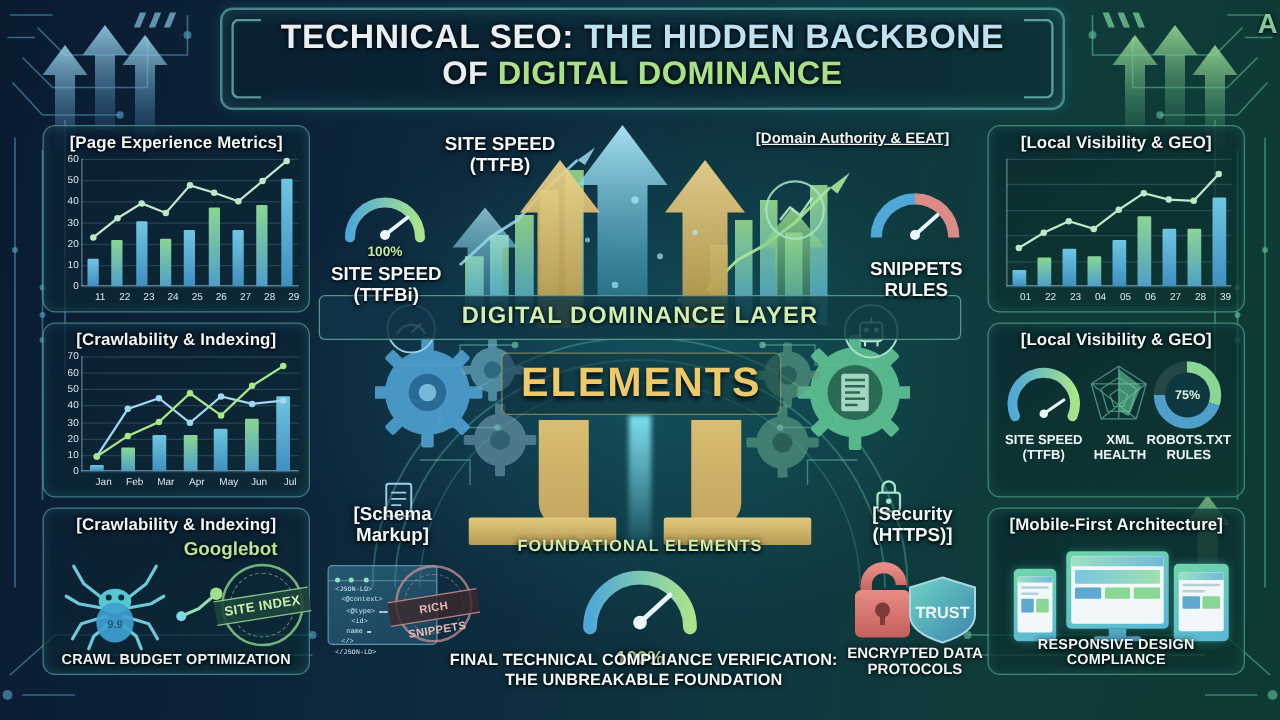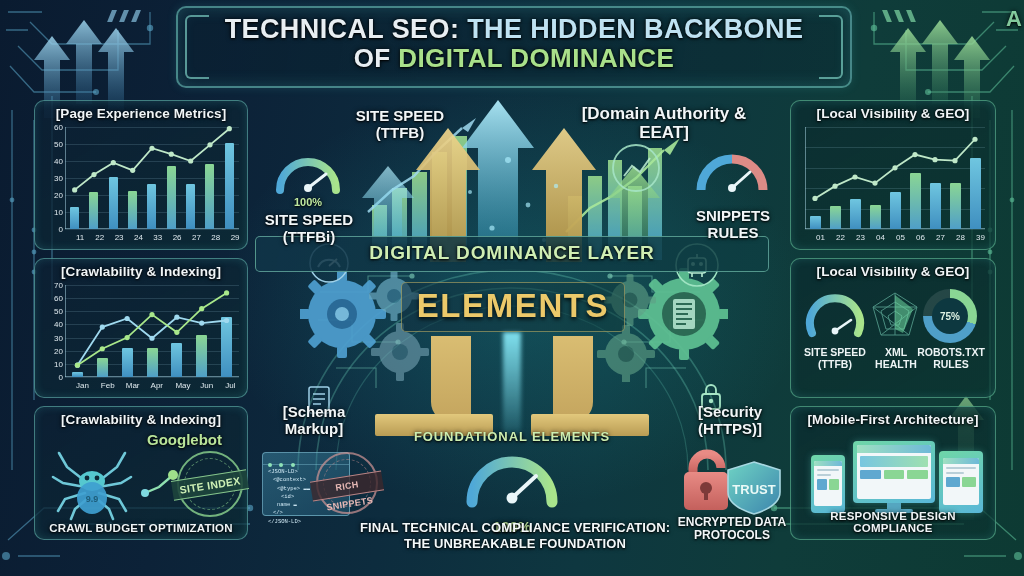--- a/index.html
+++ b/index.html
@@ -47,21 +47,21 @@
   
   .chart{position:absolute;left:30px;right:8px;top:26px;bottom:20px;}
   .chart .yl{position:absolute;left:-28px;width:26px;text-align:right;color:#dfe9ee;
     font-size:8px;transform:translateY(-50%);}
   .chart .gl{position:absolute;left:0;right:0;height:1px;background:rgba(165,215,230,.17);}
   .chart .ax{position:absolute;background:rgba(175,220,235,.5);}
   .bars{position:absolute;left:0;right:0;bottom:0;top:0;display:flex;align-items:flex-end;
     justify-content:space-around;}
   .bcol{position:relative;height:100%;display:flex;align-items:flex-end;justify-content:center;flex:1;}
   .bar{width:9px;border-radius:1px 1px 0 0;}
-  .xl{position:absolute;left:11px;right:0;bottom:-13px;text-align:left;color:#dfe9ee;font-size:8px;margin-top:31px;}
+  .xl{position:absolute;left:11px;right:0;bottom:-13px;text-align:center;color:#dfe9ee;font-size:8px;margin-top:31px;}
   .lnsvg{position:absolute;inset:0;overflow:visible;}
 
   
   #pL3 .gbot{position:absolute;left:112px;top:24px;color:#b9e59a;font-size:15px;font-weight:bold;}
   .stamp{position:absolute;width:62px;height:62px;border-radius:50%;
     border:2.5px solid rgba(150,225,150,.75);}
   .stamp .in{position:absolute;inset:5px;border-radius:50%;border:1.3px dashed rgba(150,225,150,.5);}
   .stamp .bn{position:absolute;left:-7px;right:-7px;top:22px;height:18px;
     background:rgba(30,70,60,.88);border-top:1.6px solid rgba(160,230,160,.8);
     border-bottom:1.6px solid rgba(160,230,160,.8);transform:rotate(-9deg);
@@ -431,21 +431,21 @@
     <path d="M8 44 A28 28 0 1 1 64 44" fill="none" stroke="url(#gg2)" stroke-width="8" stroke-linecap="round"></path>
     <path d="M36 42 L54 28" stroke="#eaf6f9" stroke-width="3" stroke-linecap="round"></path>
     <circle cx="36" cy="42" r="4" fill="#eaf6f9"></circle>
   </svg>
   <div style="position:absolute;left:272px;top:196px;width:72px;text-align:center;color:#bfe8a0;font-size:11px;font-weight:bold;" class="txtsh">100%</div>
   <div class="clab txtsh" style="left:248px;top:212px;width:122px;font-size:15px;">
     <div>SITE SPEED</div>
     <div>(TTFBi)</div>
   </div>
 
-  <div class="clab txtsh" style="left:566px;top:104px;width:196px;font-size:17px;">[Domain Authority &amp; EEAT]</div>
+  <div class="clab txtsh" style="left:584px;top:104px;width:196px;font-size:12px;text-decoration:underline;">[Domain Authority &amp; EEAT]</div>
 
   <svg class="gearw" style="left:692px;top:142px;width:80px;height:62px;" viewBox="0 0 80 62">
     <path d="M9 48 A31 31 0 0 1 40 17" fill="none" stroke="#4fa8d8" stroke-width="9" stroke-linecap="butt"></path>
     <path d="M40 17 A31 31 0 0 1 71 48" fill="none" stroke="#dd8b86" stroke-width="9" stroke-linecap="butt"></path>
     <path d="M40 46 L58 30" stroke="#eaf6f9" stroke-width="3" stroke-linecap="round"></path>
     <circle cx="40" cy="46" r="4" fill="#eaf6f9"></circle>
   </svg>
   <div class="clab txtsh" style="left:672px;top:208px;width:122px;font-size:15px;">
     <div>SNIPPETS</div>
     <div>RULES</div>
@@ -536,21 +536,21 @@
           <div class="bcol">
             <div class="bar" style="height: 51.85px; background: linear-gradient(rgb(111, 198, 224), rgb(63, 143, 192));"></div>
             <div class="xl">23</div>
           </div>
           <div class="bcol">
             <div class="bar" style="height: 38.25px; background: linear-gradient(rgb(138, 214, 148), rgb(79, 159, 200));"></div>
             <div class="xl">24</div>
           </div>
           <div class="bcol">
             <div class="bar" style="height: 45.05px; background: linear-gradient(rgb(111, 198, 224), rgb(63, 143, 192));"></div>
-            <div class="xl">33</div>
+            <div class="xl">25</div>
           </div>
           <div class="bcol">
             <div class="bar" style="height: 62.9px; background: linear-gradient(rgb(138, 214, 148), rgb(79, 159, 200));"></div>
             <div class="xl">26</div>
           </div>
           <div class="bcol">
             <div class="bar" style="height: 45.05px; background: linear-gradient(rgb(111, 198, 224), rgb(63, 143, 192));"></div>
             <div class="xl">27</div>
           </div>
           <div class="bcol">

